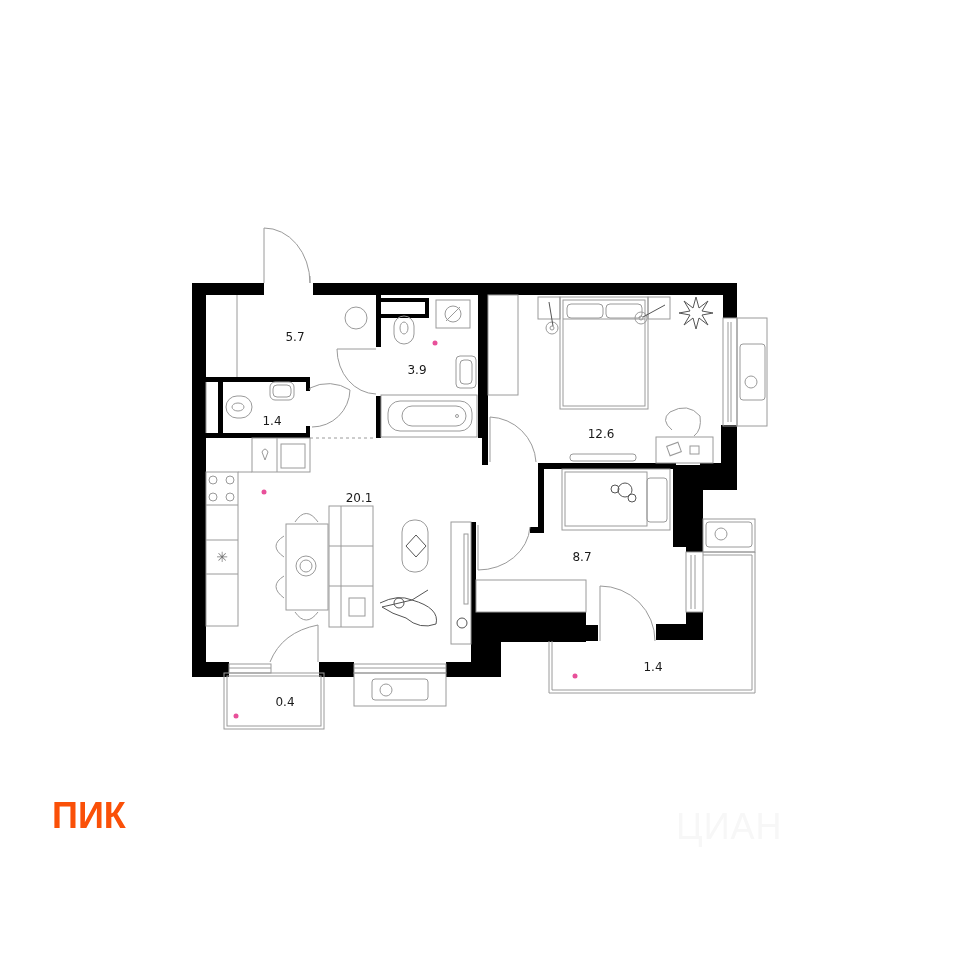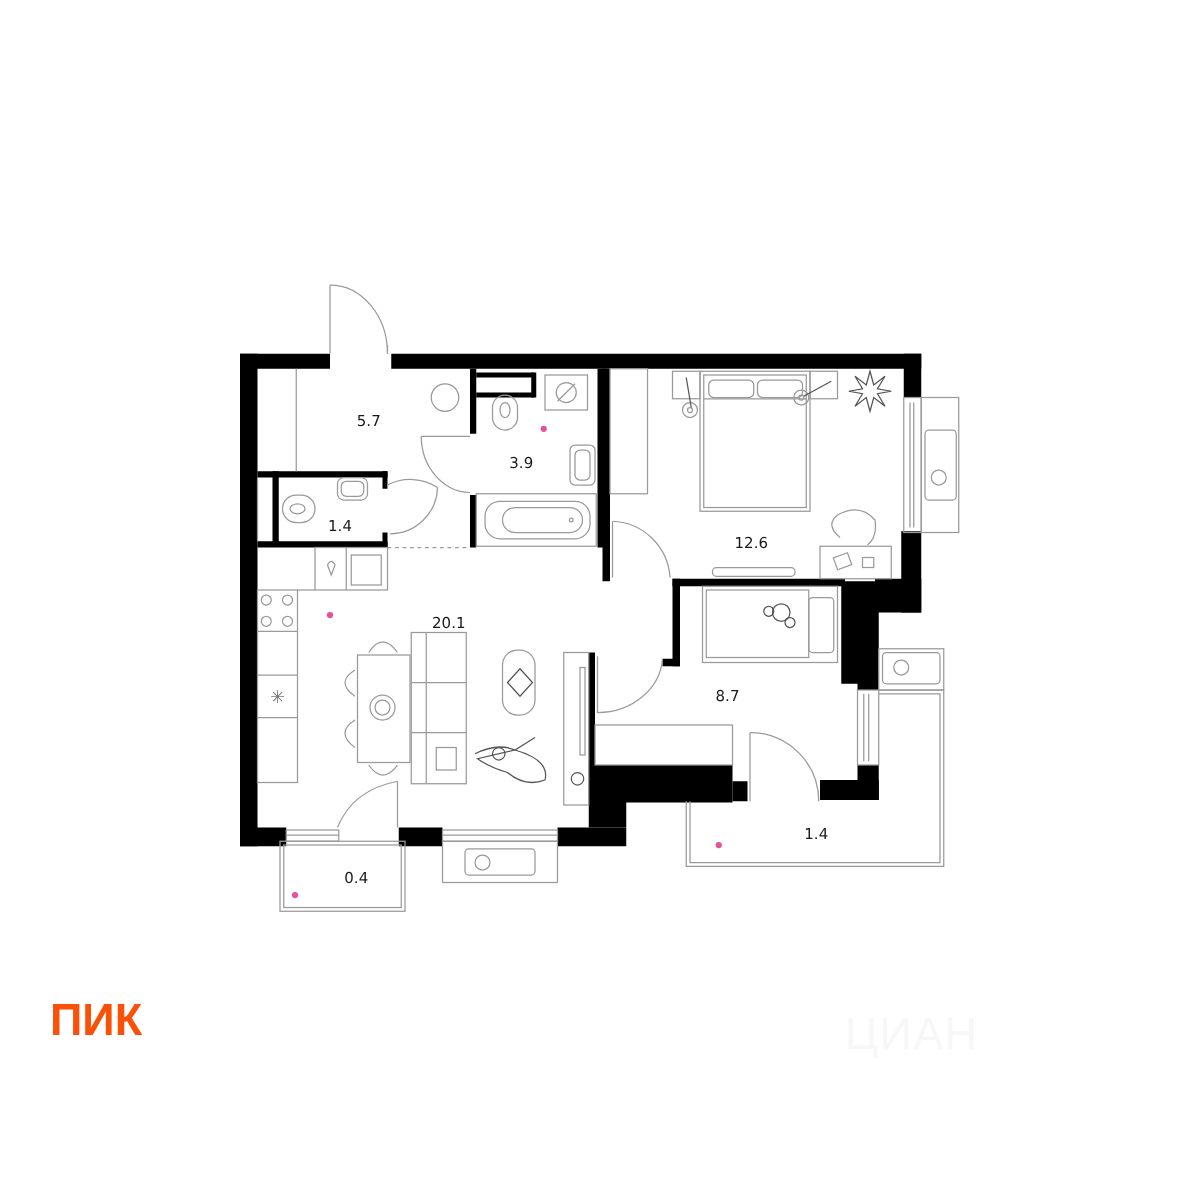--- a/index.html
+++ b/index.html
@@ -5,21 +5,21 @@
     html, body { margin: 0; padding: 0; background: #ffffff; }
     body { width: 960px; height: 960px; position: relative; overflow: hidden;
            font-family: "DejaVu Sans", sans-serif; }
     #plan { position: absolute; left: 0; top: 0; width: 960px; height: 960px; }
     .wall { fill: #000000; }
     .ln { fill: none; stroke: #9a9a9a; stroke-width: 1; }
     .lnd { fill: none; stroke: #555555; stroke-width: 1; }
     .dash { fill: none; stroke: #9a9a9a; stroke-width: 1; stroke-dasharray: 3 3; }
     .room-label { font-family: "DejaVu Sans", sans-serif; font-size: 12px; fill: #1a1a1a; text-anchor: middle; }
     .marker { fill: #e8509a; }
-    .logo { position: absolute; left: 40px; top: 798px; font-family: "Liberation Sans", sans-serif;
+    .logo { position: absolute; left: 52px; top: 798px; font-family: "Liberation Sans", sans-serif;
             font-weight: bold; font-size: 36px; letter-spacing: 0px; color: #fa5008; line-height: 1; }
     .watermark { position: absolute; left: 676px; top: 806px; font-family: "Liberation Sans", sans-serif;
                  font-size: 36px; color: #f7f7f7; letter-spacing: 1px; }
   </style>
 </head>
 <body>
 
 <svg id="plan" viewBox="0 0 960 960" xmlns="http://www.w3.org/2000/svg">
 
   <g>

